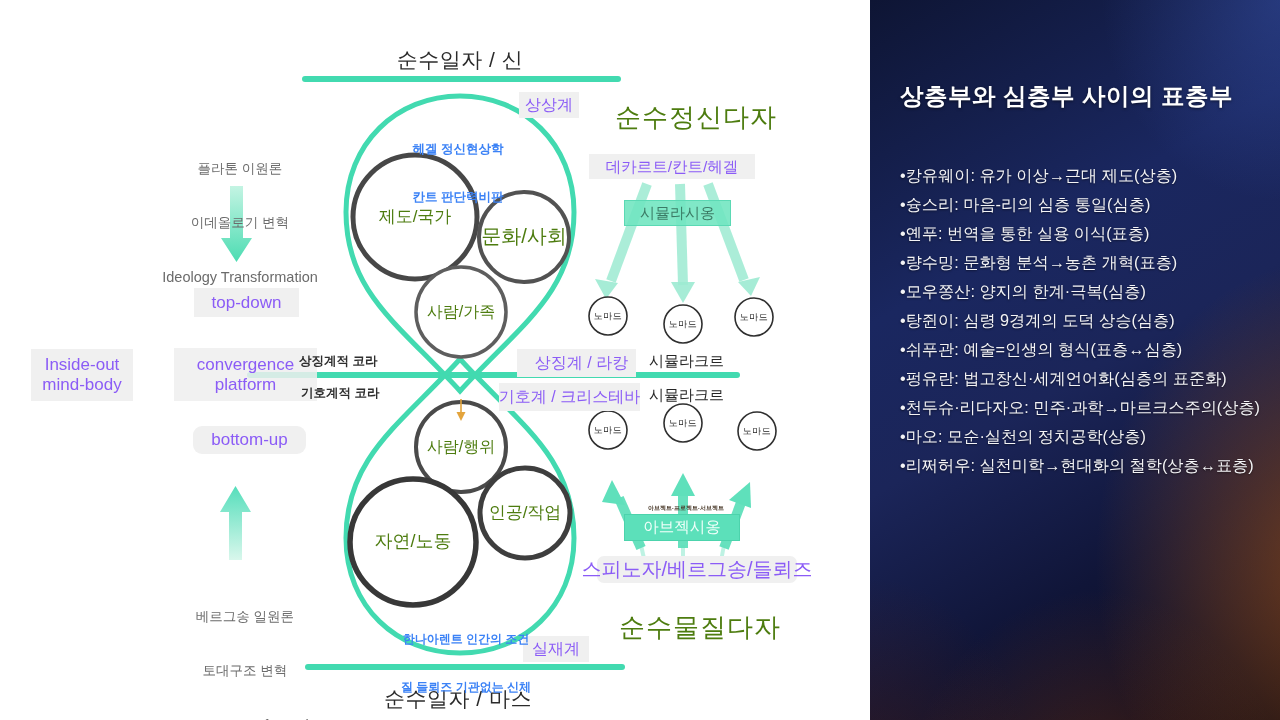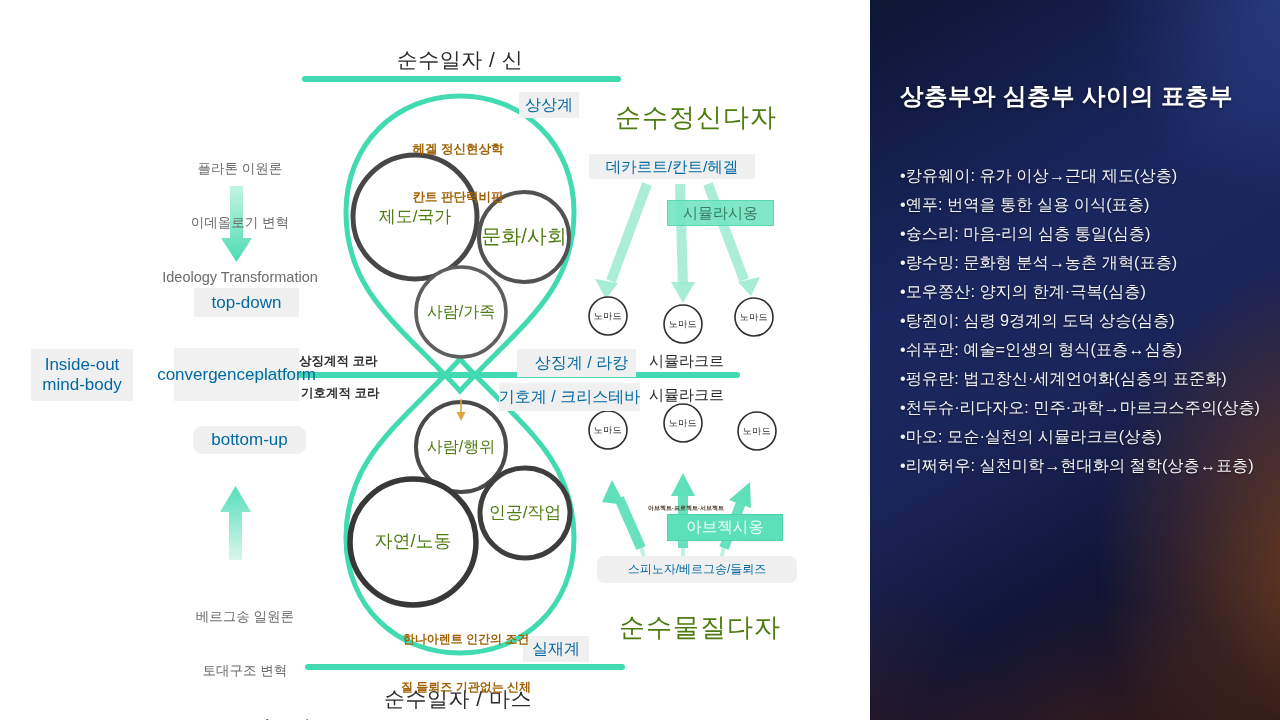--- a/index.html
+++ b/index.html
@@ -5,30 +5,30 @@
   * { margin:0; padding:0; box-sizing:border-box; }
   html,body { width:1280px; height:720px; overflow:hidden; }
   body { font-family:"Liberation Sans","DejaVu Sans",sans-serif; }
   .stage { position:relative; width:1280px; height:720px; background:#ffffff; }
 
   
   .diagram { position:absolute; left:0; top:0; width:870px; height:720px; background:#ffffff; }
   .diagram svg { position:absolute; left:0; top:0; }
   .lbl { position:absolute; white-space:pre; color:#3c3c3c; }
   .ctr { transform:translateX(-50%); text-align:center; }
-  .graybox { background:#f0f0f0; color:#0369a1; display:flex; align-items:center; justify-content:center; text-align:center; line-height:1.15; }
+  .graybox { background:#f0f0f0; color:#8b5cf6; display:flex; align-items:center; justify-content:center; text-align:center; line-height:1.15; }
   .axis-title { font-size:21px; color:#2b2b2b; letter-spacing:0.5px; }
   .big-title { font-size:26px; color:#4d7c0f; letter-spacing:1px; }
-  .rednote { color:#a16207; font-size:12.5px; line-height:16px; font-weight:bold; text-align:center; transform:translateX(-50%); }
+  .rednote { color:#3b82f6; font-size:12.5px; line-height:16px; font-weight:bold; text-align:center; transform:translateX(-50%); }
   .graynote { color:#6b6b6b; font-size:13.5px; line-height:18px; text-align:center; transform:translateX(-50%); }
   .chora { font-size:12.5px; font-weight:bold; color:#2e2e2e; }
   .circle-lbl { position:absolute; transform:translate(-50%,-50%); color:#4d7c0f; white-space:nowrap; }
   .nomad-lbl { position:absolute; transform:translate(-50%,-50%); font-size:9px; color:#222; letter-spacing:0.5px; }
   .simulacre { font-size:15px; color:#262626; font-weight:500; }
-  .teal-box { display:flex; align-items:center; justify-content:center;margin-left:43px; }
+  .teal-box { display:flex; align-items:center; justify-content:center; }
 
   
   .panel {
     position:absolute; left:870px; top:0; width:410px; height:720px;
     background:
       radial-gradient(70% 45% at 100% 0%, rgba(62,92,185,0.40), rgba(0,0,0,0) 62%),
       radial-gradient(95% 70% at 112% 78%, rgba(188,95,22,0.55), rgba(0,0,0,0) 60%),
       radial-gradient(80% 55% at 55% 115%, rgba(140,60,15,0.45), rgba(0,0,0,0) 60%),
       radial-gradient(70% 55% at 0% 112%, rgba(95,35,10,0.40), rgba(0,0,0,0) 58%),
       linear-gradient(150deg, #0e1534 0%, #1a2760 34%, #1b2559 52%, #101538 74%, #0b0916 100%);
@@ -135,21 +135,21 @@
     <div class="lbl graynote" style="left:240px; top:124px;text-align:center;">
       <div>플라톤 이원론</div>
       <div>이데올로기 변혁</div>
       <div style="font-size:14.5px;">Ideology Transformation</div>
     </div>
     <div class="lbl graybox" style="left:194px; top:288px; width:105px; height:29px; font-size:17px;">top-down</div>
     <div class="lbl graybox" style="left:31px; top:349px; width:102px; height:52px; font-size:17px; flex-direction:column;">
       <div>Inside-out</div>
       <div>mind-body</div>
     </div>
-    <div class="lbl graybox" style="left:174px; top:348px; width:125px; height:53px; font-size:17px; flex-direction:row; background:rgba(238,238,238,0.85);">
+    <div class="lbl graybox" style="left:174px; top:348px; width:143px; height:53px; font-size:17px; flex-direction:column; background:rgba(238,238,238,0.85);">
       <div>convergence</div>
       <div>platform</div>
     </div>
     <div class="lbl chora" style="left:299px; top:353px;">상징계적 코라</div>
     <div class="lbl chora" style="left:301px; top:385px;">기호계적 코라</div>
     <div class="lbl graybox" style="left:193px; top:426px; width:113px; height:28px; font-size:17px;border-radius:9px;">bottom-up</div>
     <div class="lbl graynote" style="left:245px; top:572px;">
       <div>베르그송 일원론</div>
       <div>토대구조 변혁</div>
       <div style="font-size:14.5px;">Structure Transformation</div>
@@ -174,34 +174,34 @@
     <div class="lbl simulacre" style="left:649px; top:352px;">시뮬라크르</div>
     <div class="lbl graybox" style="left:499px; top:383px; width:141px; height:28px; font-size:16px;">기호계 / 크리스테바</div>
     <div class="lbl simulacre" style="left:649px; top:386px;">시뮬라크르</div>
 
     <div class="nomad-lbl" style="left:608px; top:430px;">노마드</div>
     <div class="nomad-lbl" style="left:683px; top:423px;">노마드</div>
     <div class="nomad-lbl" style="left:757px; top:431px;">노마드</div>
 
     <div class="lbl ctr" style="left:686px; top:504px; font-size:6px; color:#4a3a2a; font-weight:bold;">아브젝트·프로젝트·서브젝트</div>
     <div class="lbl teal-box" style="left:624px; top:514px; width:116px; height:27px; font-size:15.5px; background:#5ce0ba; border:1px solid #4cd3ac; color:#f0fffa;">아브젝시옹</div>
-    <div class="lbl graybox" style="left:597px; top:556px; width:200px; height:27px; font-size:12px;border-radius:7px;">스피노자/베르그송/들뢰즈</div>
+    <div class="lbl graybox" style="left:597px; top:556px; width:200px; height:27px; font-size:20px;border-radius:7px;">스피노자/베르그송/들뢰즈</div>
     <div class="lbl big-title" style="left:619px; top:610px;">순수물질다자</div>
   </div>
 
   <div class="panel">
     <div class="panel-title">상층부와 심층부 사이의 표층부</div>
     <div class="bullet-list">
       <div class="bullet-item">•캉유웨이: 유가 이상→근대 제도(상층)</div>
+      <div class="bullet-item">•슝스리: 마음-리의 심층 통일(심층)</div>
       <div class="bullet-item">•옌푸: 번역을 통한 실용 이식(표층)</div>
-      <div class="bullet-item">•슝스리: 마음-리의 심층 통일(심층)</div>
       <div class="bullet-item">•량수밍: 문화형 분석→농촌 개혁(표층)</div>
       <div class="bullet-item">•모우쫑산: 양지의 한계·극복(심층)</div>
       <div class="bullet-item">•탕쥔이: 심령 9경계의 도덕 상승(심층)</div>
       <div class="bullet-item">•쉬푸관: 예술=인생의 형식(표층↔심층)</div>
       <div class="bullet-item">•펑유란: 법고창신·세계언어화(심층의 표준화)</div>
       <div class="bullet-item">•천두슈·리다자오: 민주·과학→마르크스주의(상층)</div>
-      <div class="bullet-item">•마오: 모순·실천의 시뮬라크르(상층)</div>
+      <div class="bullet-item">•마오: 모순·실천의 정치공학(상층)</div>
       <div class="bullet-item">•리쩌허우: 실천미학→현대화의 철학(상층↔표층)</div>
     </div>
   </div>
 
 </div>
 
 </body></html>

